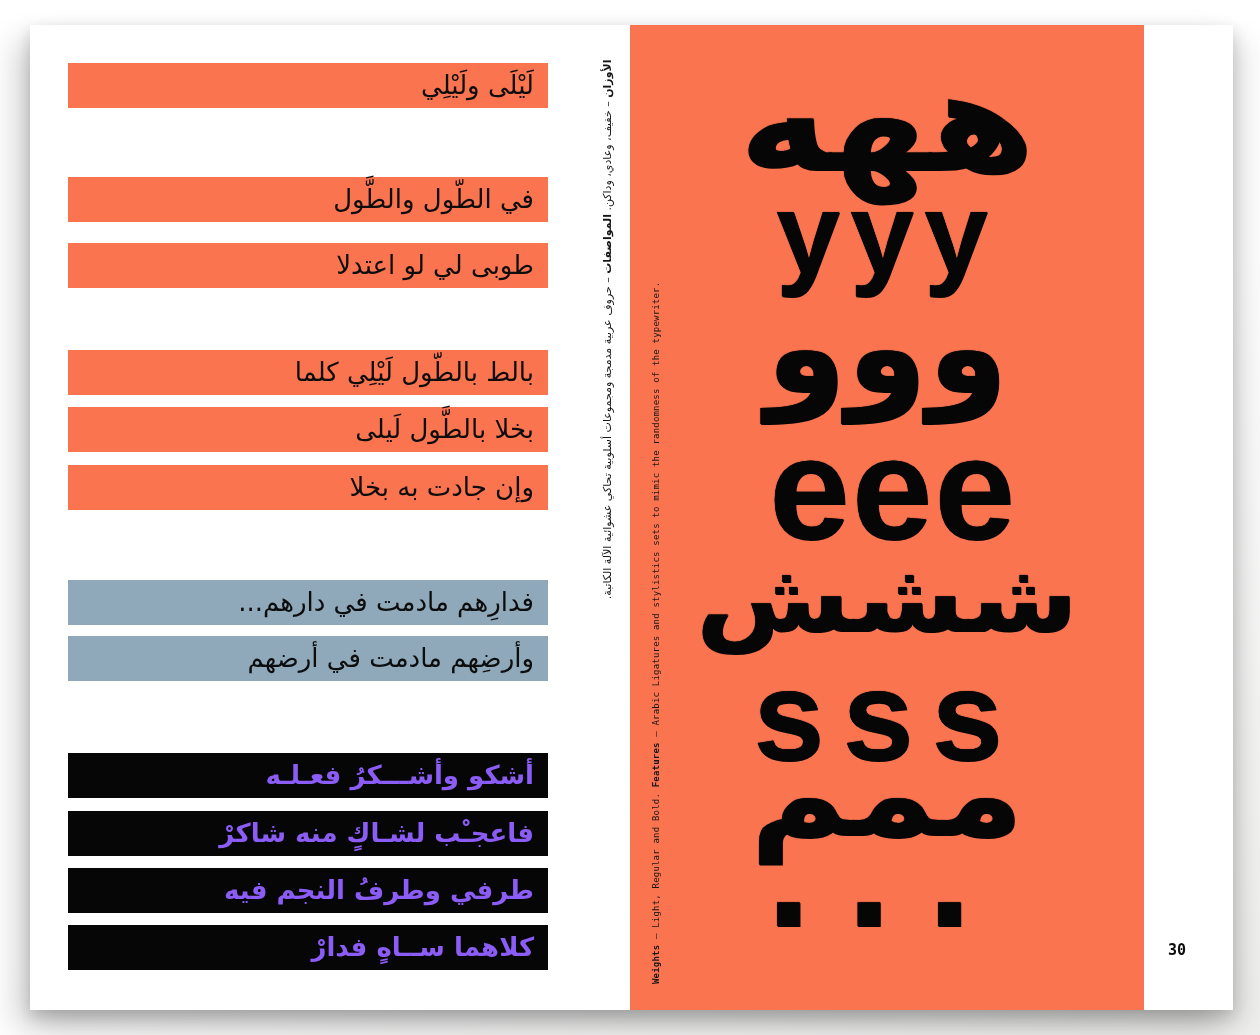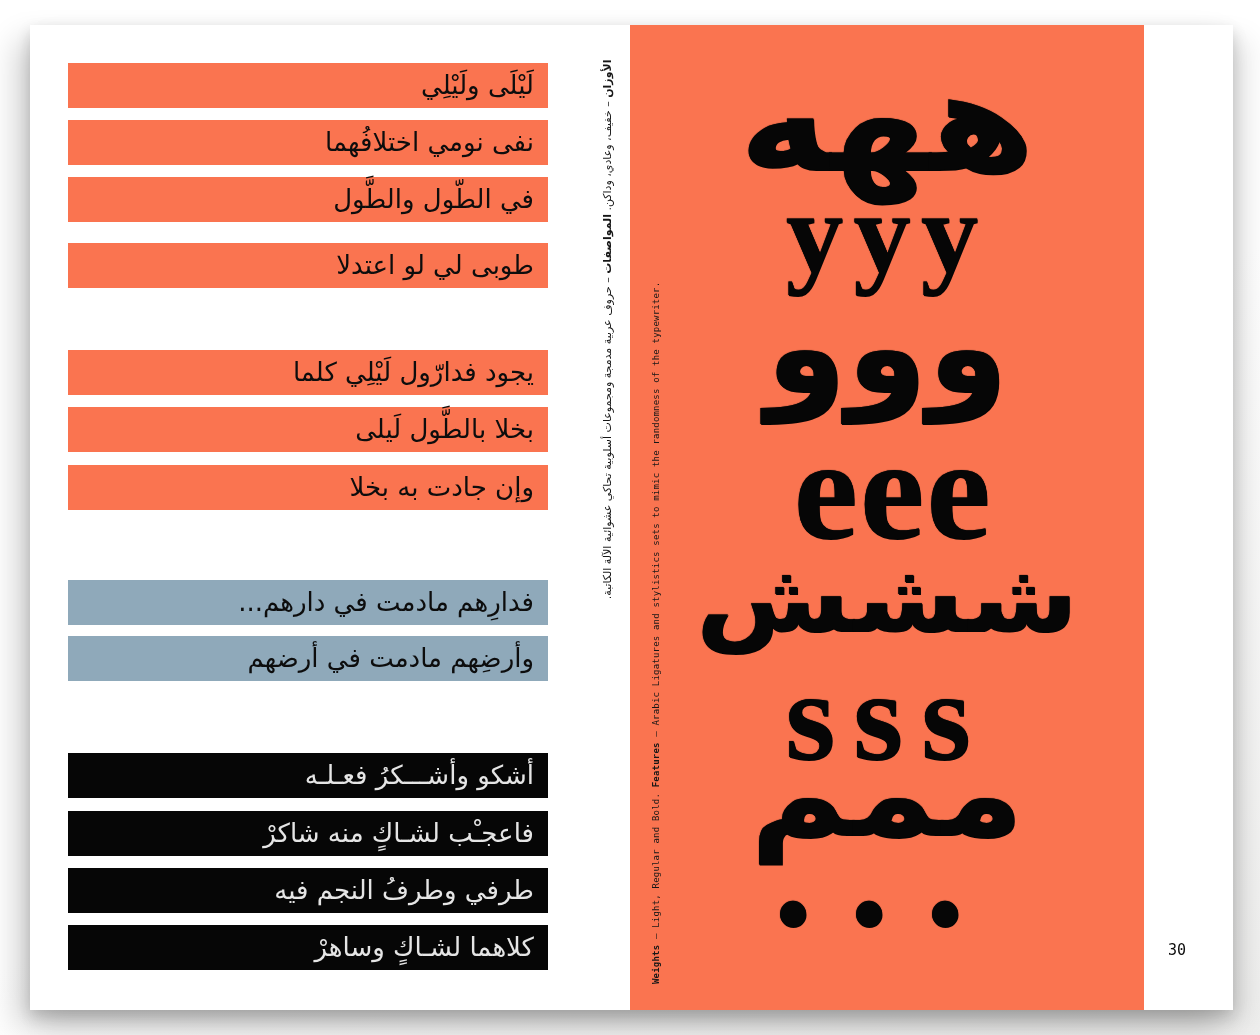--- a/index.html
+++ b/index.html
@@ -21,21 +21,21 @@
 
   
   .bar{
     position:absolute;left:38px;width:480px;height:45px;
     direction:rtl;text-align:right;padding-right:14px;box-sizing:border-box;
     line-height:45px;font-size:26px;font-family:"DejaVu Sans",sans-serif;
     color:#0d0d0d;white-space:nowrap;
   }
   .bar.orange{background:var(--orange);}
   .bar.blue{background:var(--blue);padding-left:36px;}
-  .bar.black{background:var(--black);color:#e5e5e5;}
+  .bar.black{background:var(--black);color:#8b5cf6;font-weight:bold;}
   .b0{top:38px}.b1{top:95px}.b2{top:152px}.b3{top:218px}
   .b4{top:325px}.b5{top:382px}.b6{top:440px}
   .b7{top:555px}.b8{top:611px}
   .b9{top:728px}.b10{top:786px}.b11{top:843px}.b12{top:900px}
 
   
   .caption{
     position:absolute;height:18px;line-height:18px;white-space:nowrap;
     transform:rotate(-90deg);text-align:center;color:#161616;
   }
@@ -49,55 +49,54 @@
     font-family:"DejaVu Sans Mono",monospace;font-size:9px;letter-spacing:0.2px;
   }
 
   
   .glyph{
     position:absolute;left:0;right:0;text-align:center;line-height:1;
     color:#060606;font-weight:700;
     text-shadow:0 0 1px #060606, 0.6px 0.6px 0 #060606;
   }
   .glyph.arabic{font-family:"DejaVu Sans",sans-serif;direction:rtl;}
-  .glyph.latin{font-family:Liberation Serif, serif;}
+  .glyph.latin{font-family:Liberation Sans, sans-serif;}
   .g0{top:27px;font-size:140px;transform:scaleX(1.08);}
   .g1{top:151px;font-size:115px;letter-spacing:10px;}
   .g2{top:257px;font-size:130px;}
   .g3{top:392px;font-size:145px;letter-spacing:2px;padding-left:12px;}
   .g4{top:526px;font-size:95px;transform:scaleX(1.18);}
   .g5{top:627px;font-size:128px;letter-spacing:18px;}
   .g6{top:709px;font-size:120px;transform:scaleX(1.1);}
   .g7{top:766px;font-size:160px;letter-spacing:36px;}
 
   .page-number{
     position:absolute;left:538px;top:916px;
-    font-family:"DejaVu Sans Mono",monospace;font-size:15px;font-weight:400;color:#0b0b0b;
+    font-family:"DejaVu Sans Mono",monospace;font-size:15px;font-weight:700;color:#0b0b0b;
   }
 </style>
 </head>
 <body>
 
 <div class="canvas">
   <div class="spread">
 
     <div class="page page-left">
       <div class="bar orange b0">لَيْلَى ولَيْلِي</div>
-      <div class="bar orange b1">نفى نومي اختلافُهما</div>
       <div class="bar orange b2">في الطّول والطَّول</div>
       <div class="bar orange b3">طوبى لي لو اعتدلا</div>
-      <div class="bar orange b4">يجود فدارّول لَيْلِي كلما</div>
+      <div class="bar orange b4">بالط بالطّول لَيْلِي كلما</div>
       <div class="bar orange b5">بخلا بالطَّول لَيلى</div>
       <div class="bar orange b6">وإن جادت به بخلا</div>
       <div class="bar blue b7">فدارِهم مادمت في دارهم...</div>
       <div class="bar blue b8">وأرضِهم مادمت في أرضهم</div>
       <div class="bar black b9">أشكو وأشـــكرُ فعـلـه</div>
       <div class="bar black b11">طرفي وطرفُ النجم فيه</div>
       <div class="bar black b10">فاعجـْب لشـاكٍ منه شاكرْ</div>
-      <div class="bar black b12">كلاهما لشـاكٍ وساهرْ</div>
+      <div class="bar black b12">كلاهما ســاهٍ فدارْ</div>
     </div>
 
     <div class="page page-right">
       <div class="glyph arabic g0">ههه</div>
       <div class="glyph latin  g1">yyy</div>
       <div class="glyph arabic g2">ووو</div>
       <div class="glyph latin  g3">eee</div>
       <div class="glyph arabic g4">ششش</div>
       <div class="glyph latin  g5">sss</div>
       <div class="glyph arabic g6">ممم</div>

